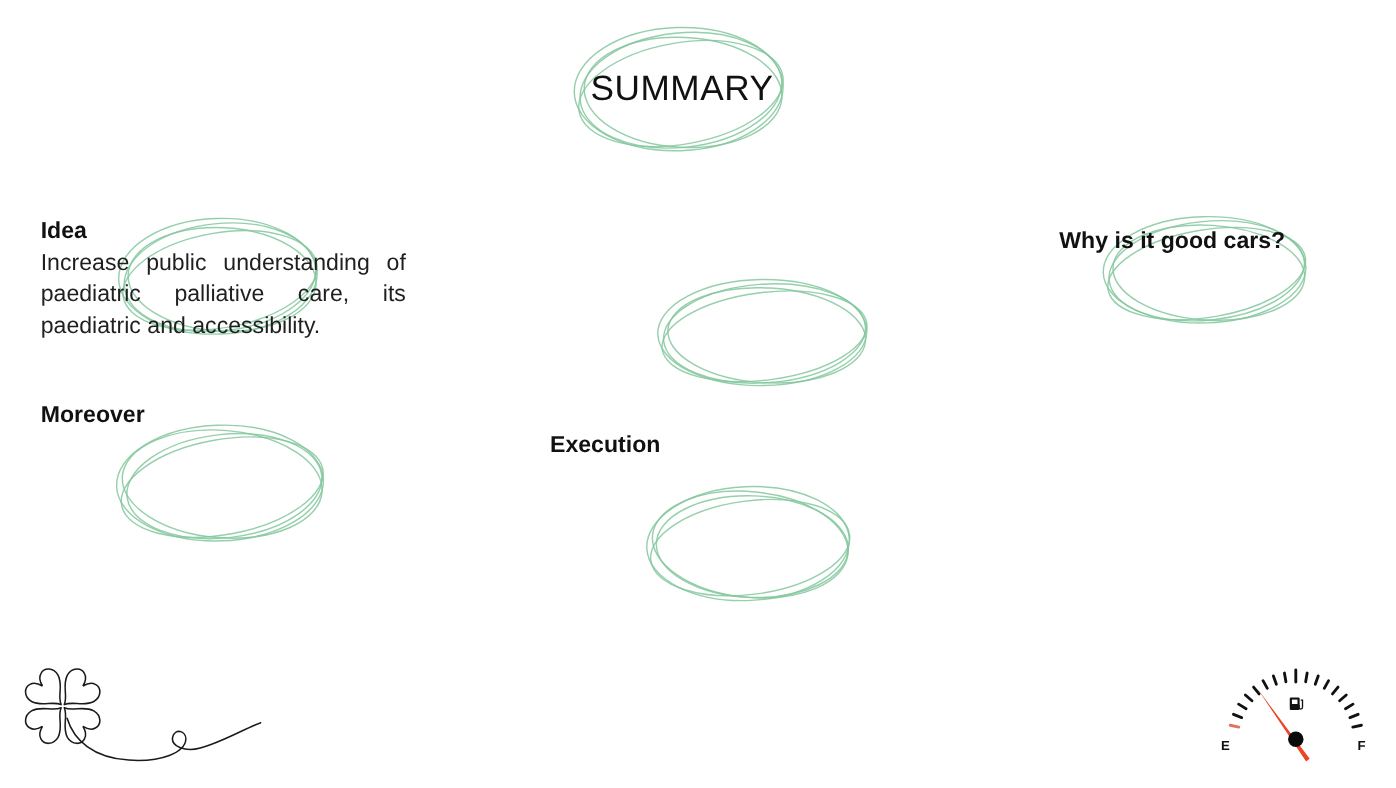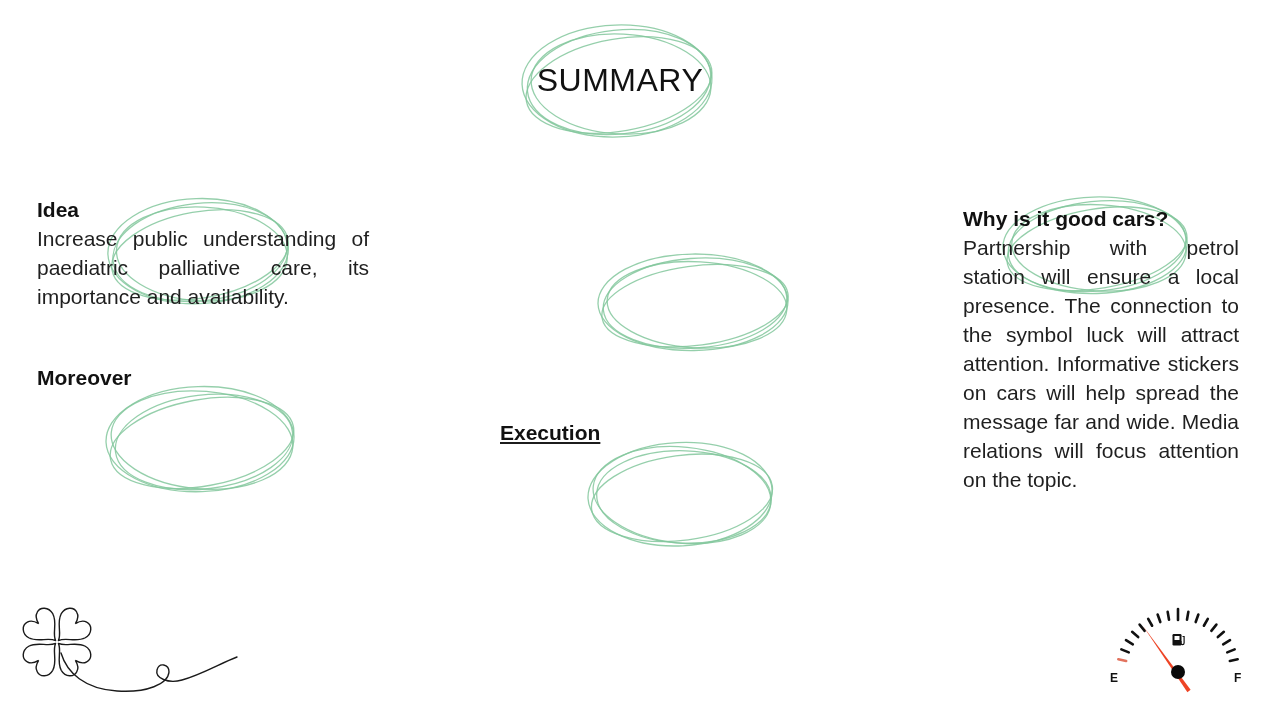--- a/index.html
+++ b/index.html
@@ -18,21 +18,21 @@
   .section h2{
     margin:0;font-size:21px;font-weight:700;color:#111;line-height:29px;
   }
   .section p{
     margin:0;font-size:21px;line-height:29px;color:#1f1f1f;
     text-align:justify;text-justify:inter-word;
   }
   .sec-goal{left:37px;top:195px;width:332px;}
   .sec-insight{left:37px;top:363px;width:398px;}
   .sec-idea{left:500px;top:195px;width:414px;}
-  .sec-execution{left:500px;top:418px;width:414px;text-decoration:underline;}
+  .sec-execution{left:500px;top:390px;width:414px;}
   .sec-why{left:963px;top:204px;width:276px;}
   .scribble{position:absolute;pointer-events:none;}
   .scribble ellipse{fill:none;stroke:#82c79c;stroke-width:1.3;stroke-opacity:.85;vector-effect:non-scaling-stroke;}
   .art{position:absolute;}
   .lineart path{fill:none;stroke:#1a1a1a;stroke-width:1.4;stroke-linecap:round;}
   .gauge-tick{stroke:#111;stroke-width:2.6;stroke-linecap:round;}
   .gauge-tick.red{stroke:#e2735e;}
   .gauge-letter{font-family:"Liberation Sans",sans-serif;font-size:12px;font-weight:700;fill:#111;}
 </style>
 </head>
@@ -79,35 +79,34 @@
 
   <svg class="scribble" style="left:1000px;top:191px;" width="194" height="112" viewBox="0 0 200 130" preserveAspectRatio="none">
     <ellipse cx="100" cy="64" rx="92" ry="52" transform="rotate(-7 100 64)"></ellipse>
     <ellipse cx="98" cy="63" rx="95" ry="56" transform="rotate(-2 98 63)"></ellipse>
     <ellipse cx="102" cy="66" rx="90" ry="50" transform="rotate(4 102 66)"></ellipse>
     <ellipse cx="100" cy="67" rx="94" ry="46" transform="rotate(-11 100 67)"></ellipse>
   </svg>
 
   <div class="section sec-goal">
     <h2>Idea</h2>
-    <p>Increase public understanding of paediatric palliative care, its importance and availability.</p>
+    <p>Increase public understanding of paediatric palliative care, its paediatric and accessibility.</p>
   </div>
 
   <div class="section sec-insight">
     <h2>Moreover</h2>
   </div>
 
 
   <div class="section sec-execution">
     <h2>Execution</h2>
   </div>
 
   <div class="section sec-why">
     <h2>Why is it good cars?</h2>
-    <p>Partnership with petrol station will ensure a local presence. The connection to the symbol luck will attract attention. Informative stickers on cars will help spread the message far and wide. Media relations will focus attention on the topic.</p>
   </div>
 
   <svg class="art lineart" style="left:15px;top:595px;" width="235" height="115" viewBox="0 0 235 115">
     <g stroke="#1a1a1a" fill="none" stroke-width="1.4" stroke-linecap="round">
 
       <g transform="translate(42,47) rotate(-45)">
         <path d="M0,-2 C-3,-10 -14,-13 -17,-23 C-19,-31 -13,-37 -7,-35 C-3,-34 -1,-30 0,-26 C1,-30 3,-34 7,-35 C13,-37 19,-31 17,-23 C14,-13 3,-10 0,-2"></path>
       </g>
       <g transform="translate(42,47) rotate(45)">
         <path d="M0,-2 C-3,-10 -14,-13 -17,-23 C-19,-31 -13,-37 -7,-35 C-3,-34 -1,-30 0,-26 C1,-30 3,-34 7,-35 C13,-37 19,-31 17,-23 C14,-13 3,-10 0,-2"></path>

